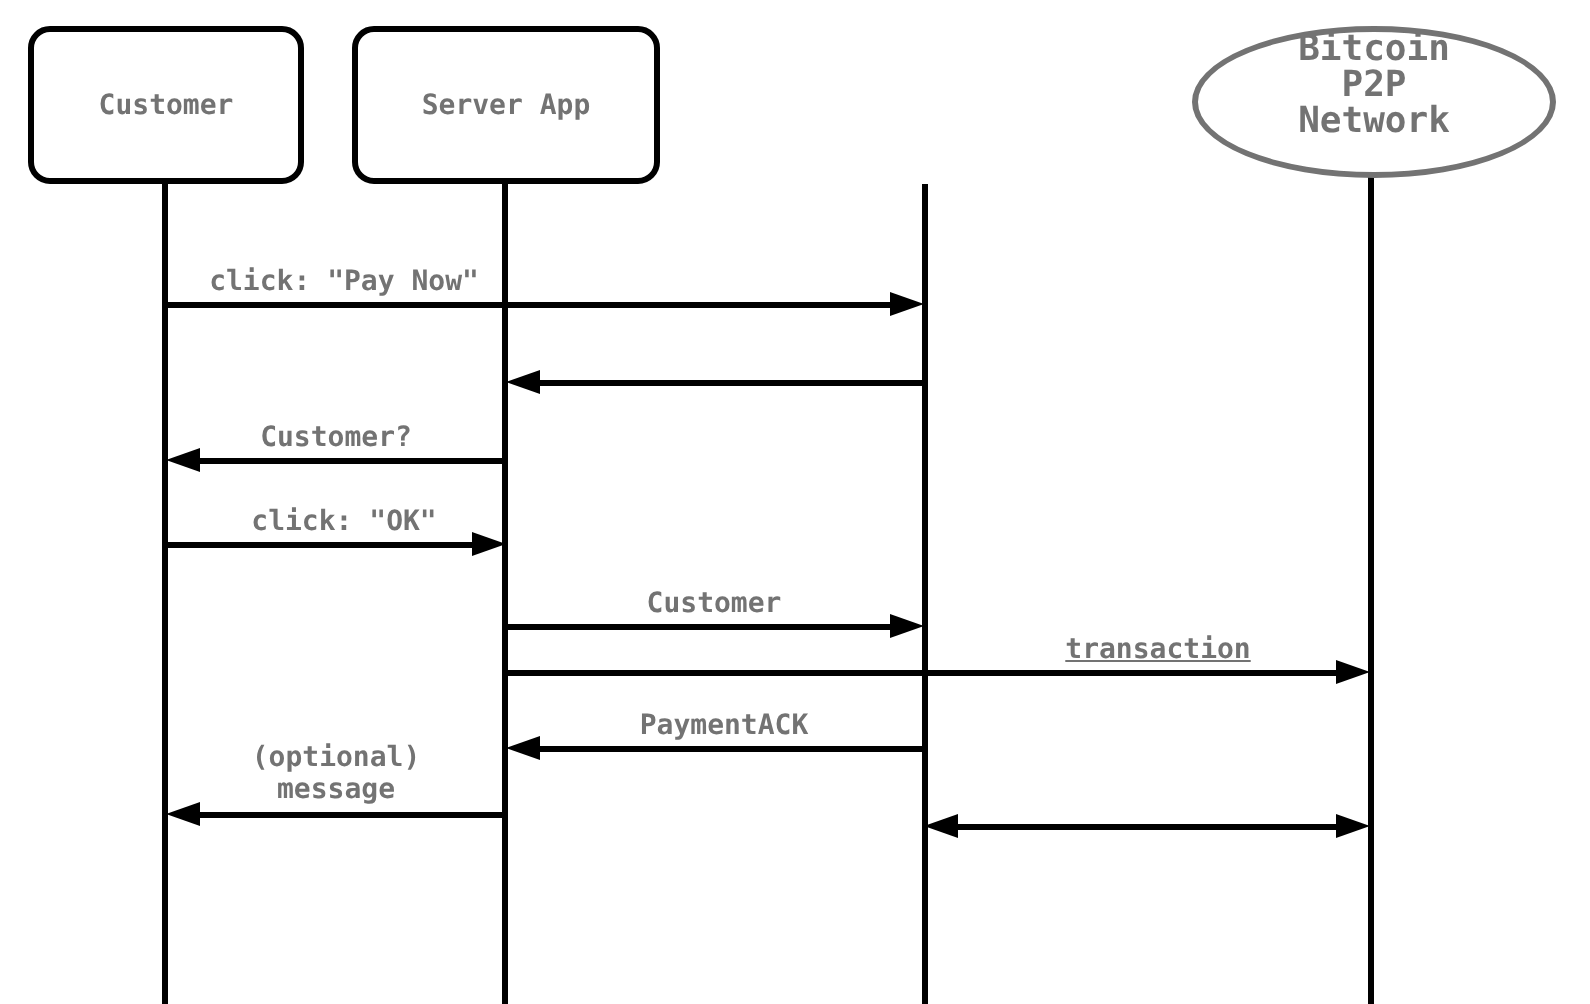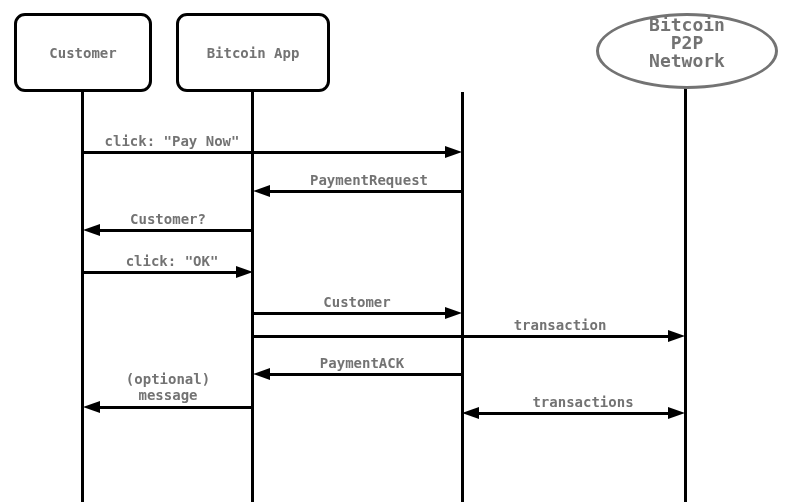--- a/index.html
+++ b/index.html
@@ -96,57 +96,55 @@
 
   <div class="lifeline" style="left:81px; top:92px; height:410px;"></div>
   <div class="lifeline" style="left:251px; top:92px; height:410px;"></div>
   <div class="lifeline" style="left:461px; top:92px; height:410px;"></div>
   <div class="lifeline" style="left:684px; top:88px; height:414px;"></div>
 
   <div class="actor-box" style="left:14px; top:13px; width:138px; height:79px;">
     <span>Customer</span>
   </div>
   <div class="actor-box" style="left:176px; top:13px; width:154px; height:79px;">
-    <span>Bitcoin App</span>
+    <span>Server App</span>
   </div>
   <div class="actor-ellipse" style="left:596px; top:13px; width:182px; height:76px;">
     <span class="inner">Bitcoin P2P Network</span>
   </div>
 
   <div class="msg-label" style="left:172px; top:133px;">click: "Pay Now"</div>
   <div class="arrow-line" style="left:83px; top:151px; width:363px;"></div>
   <div class="arrow-head-right" style="left:445px; top:146px;"></div>
 
-  <div class="msg-label" style="left:369px; top:172px;">PaymentRequest</div>
   <div class="arrow-line" style="left:269px; top:190px; width:193px;"></div>
   <div class="arrow-head-left" style="left:253px; top:185px;"></div>
 
   <div class="msg-label" style="left:168px; top:211px;">Customer?</div>
   <div class="arrow-line" style="left:99px; top:229px; width:154px;"></div>
   <div class="arrow-head-left" style="left:83px; top:224px;"></div>
 
   <div class="msg-label" style="left:172px; top:253px;">click: "OK"</div>
   <div class="arrow-line" style="left:83px; top:271px; width:154px;"></div>
   <div class="arrow-head-right" style="left:236px; top:266px;"></div>
 
   <div class="msg-label" style="left:357px; top:294px;">Customer</div>
   <div class="arrow-line" style="left:253px; top:312px; width:193px;"></div>
   <div class="arrow-head-right" style="left:445px; top:307px;"></div>
 
-  <div class="msg-label" style="left:560px; top:317px;">transaction</div>
+  <div class="msg-label" style="left:579px; top:317px;text-decoration:underline;">transaction</div>
   <div class="arrow-line" style="left:253px; top:335px; width:415px;"></div>
   <div class="arrow-head-right" style="left:668px; top:330px;"></div>
 
   <div class="msg-label" style="left:362px; top:355px;">PaymentACK</div>
   <div class="arrow-line" style="left:269px; top:373px; width:193px;"></div>
   <div class="arrow-head-left" style="left:253px; top:368px;"></div>
 
   <div class="msg-label" style="left:168px; top:371px;">(optional)
 message</div>
   <div class="arrow-line" style="left:99px; top:406px; width:154px;"></div>
   <div class="arrow-head-left" style="left:83px; top:401px;"></div>
 
-  <div class="msg-label" style="left:583px; top:394px;">transactions</div>
   <div class="arrow-line" style="left:478px; top:412px; width:191px;"></div>
   <div class="arrow-head-left" style="left:462px; top:407px;"></div>
   <div class="arrow-head-right" style="left:668px; top:407px;"></div>
 
 </div>
 
 </body></html>

